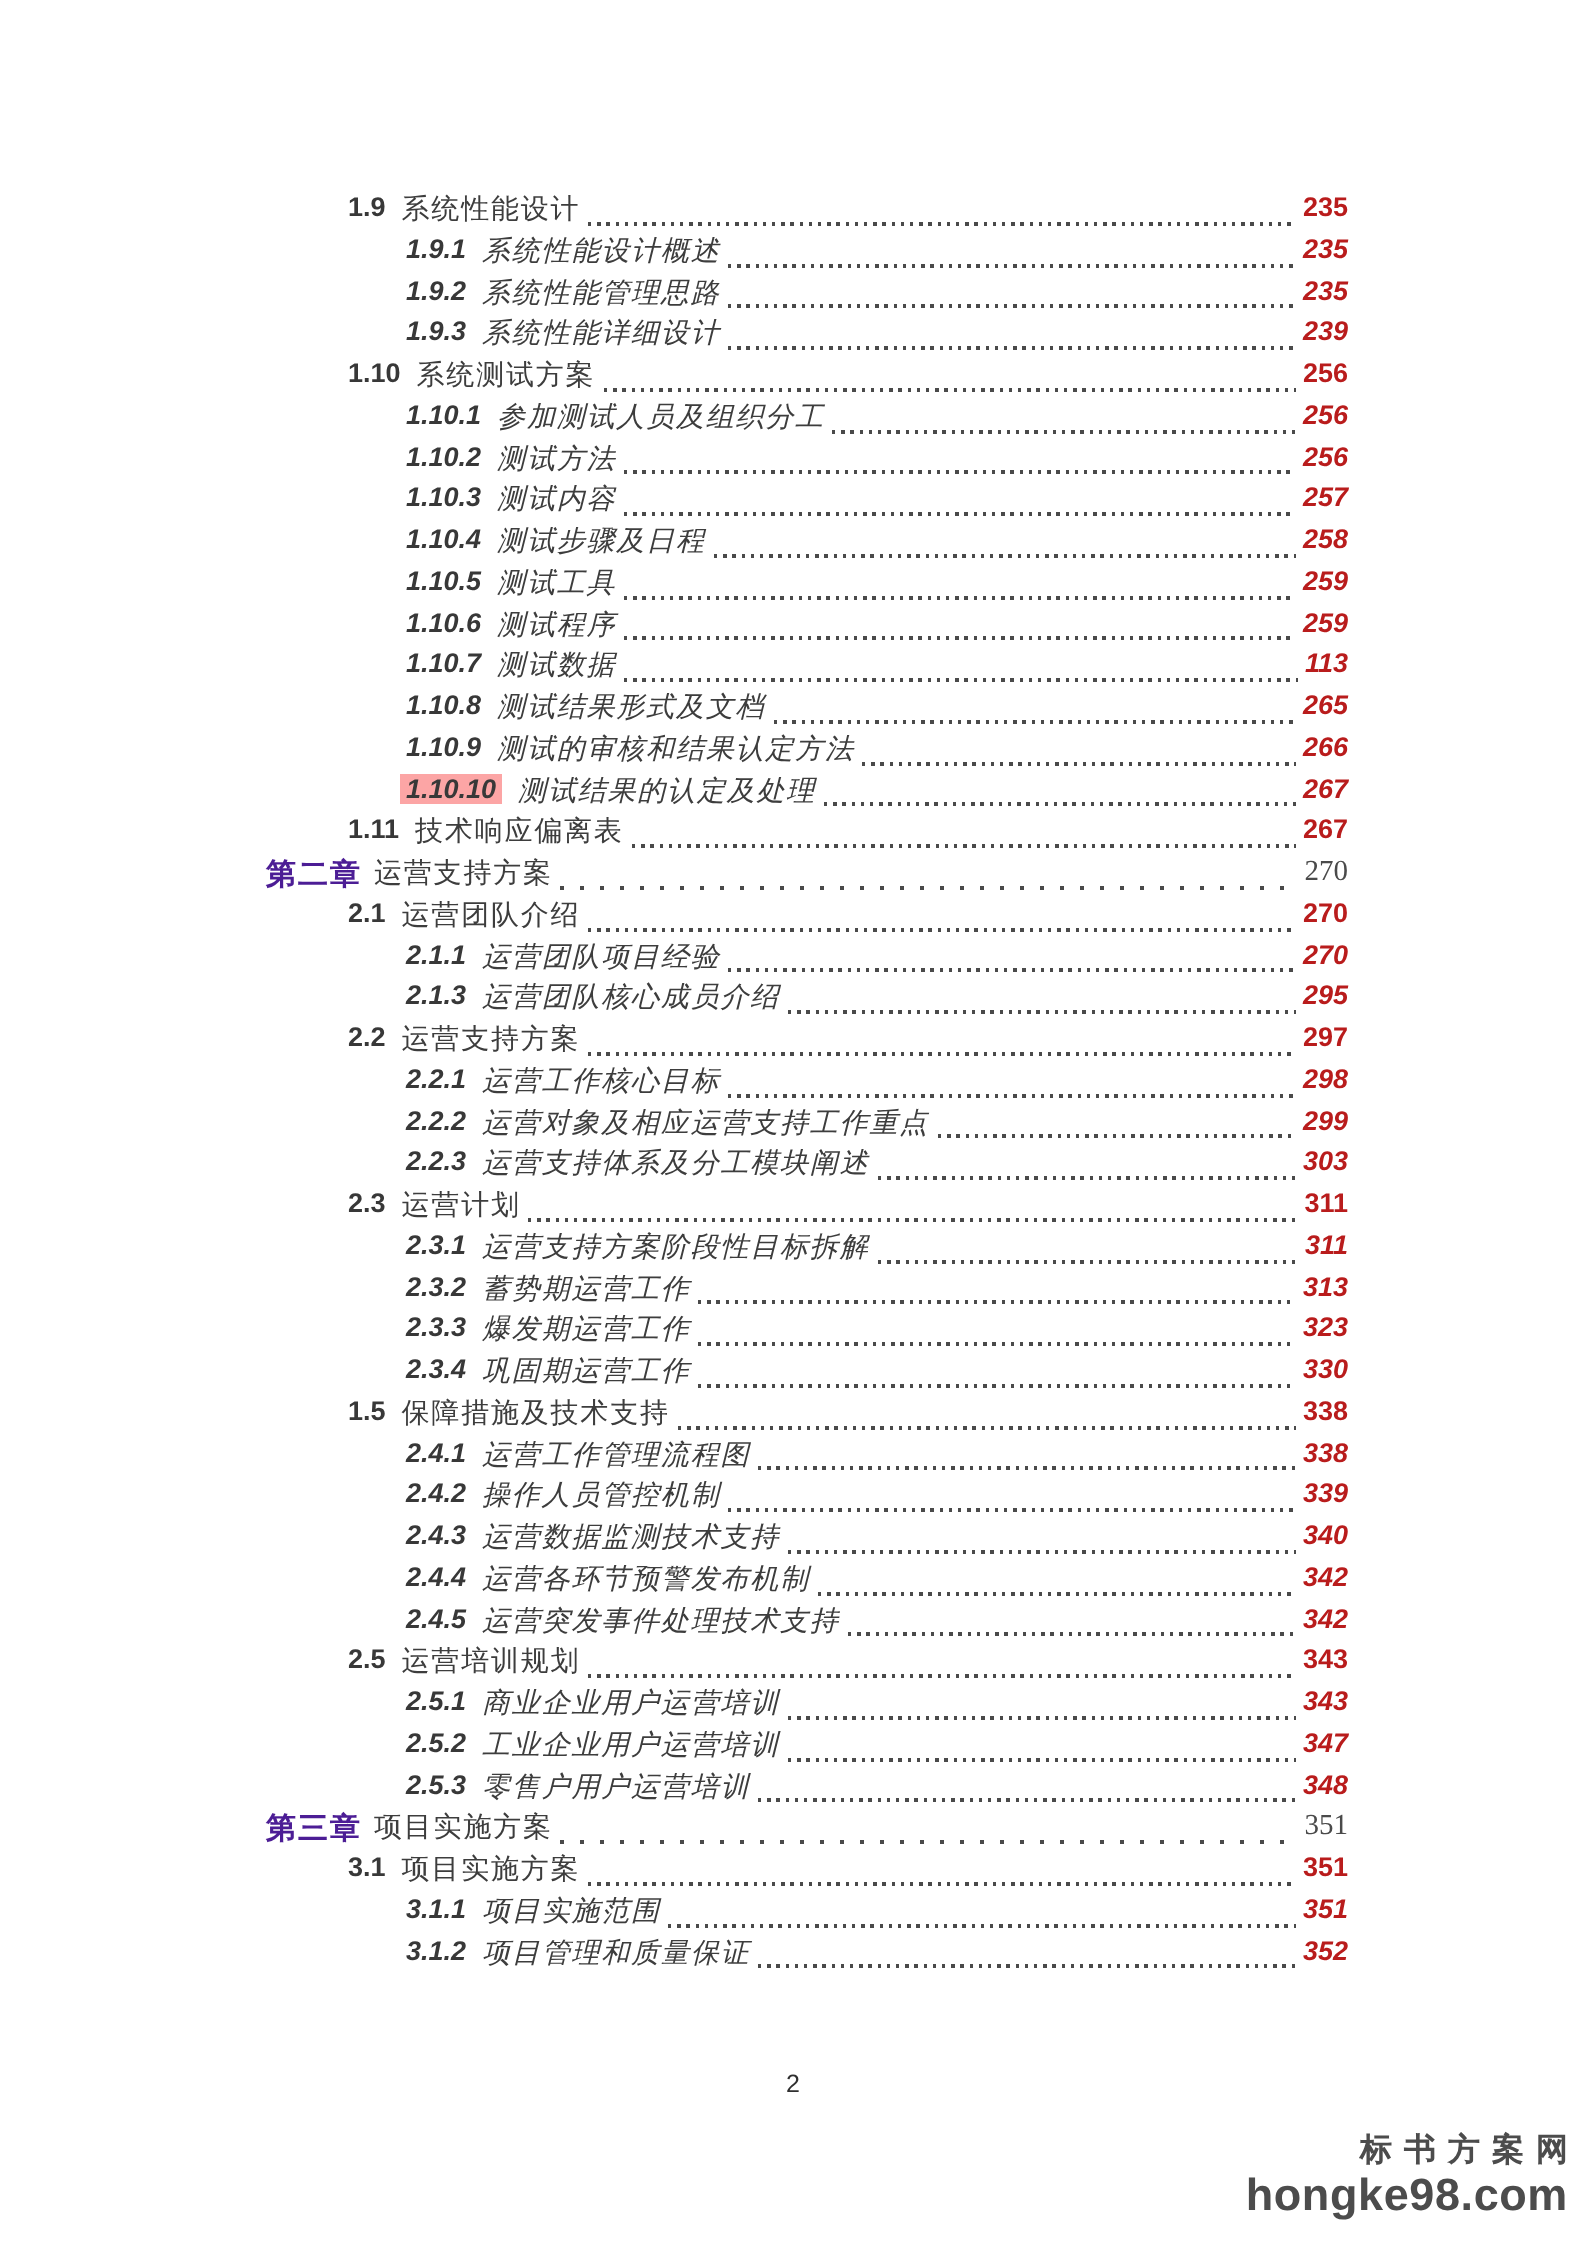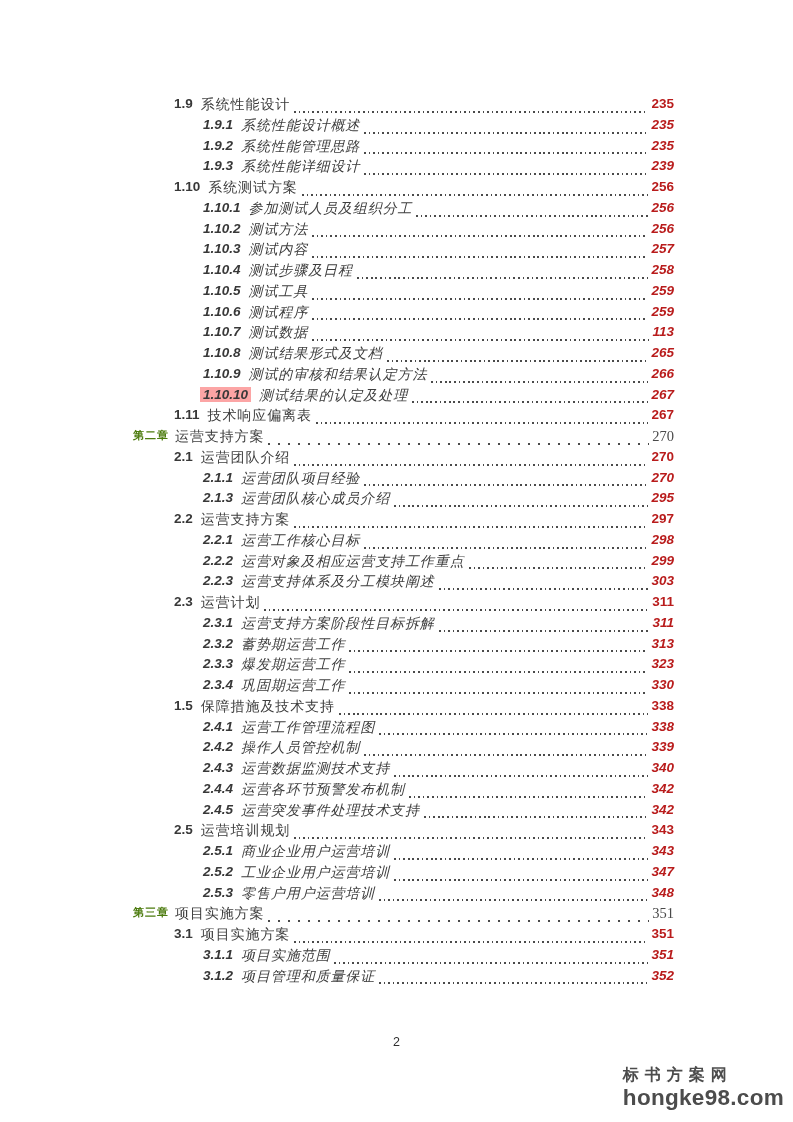--- a/index.html
+++ b/index.html
@@ -60,22 +60,22 @@
     font-size: 13.5px;
     color: #b91c1c;
   }
   
   .toc-row.lvl2 { padding-left: 41px; }
   .toc-row.lvl3 { padding-left: 70px; font-style: italic; }
   
   .toc-row.lvl1 .num {
     font-family: inherit;
     font-weight: 700;
-    font-size: 11px;
-    color: #4d7c0f;
+    font-size: 15px;
+    color: #4c1d95;
     letter-spacing: 1px;
     margin-right: 6px;
   }
   .toc-row.lvl1 .dots {
     background-image: repeating-linear-gradient(
       to right, #4a4a4a 0 1.8px, transparent 1.8px 10px);
     margin-bottom: 4px;
   }
   .toc-row.lvl1 .pg {
     font-family: "Liberation Serif", "DejaVu Serif", serif;
@@ -94,21 +94,21 @@
     font-size: 12.5px;
     color: #2f2f2f;
     font-family: "Liberation Sans", sans-serif;
   }
 
   
   .watermark {
     position: absolute;
     top: 1066px;
     right: 9px;
-    text-align: left;
+    text-align: right;
     color: #4c4c4c;
     font-weight: 700;
     line-height: 1.1;
     margin-left: 44px;
   }
   .wm-name {
     font-size: 16px;
     letter-spacing: 6px;
     margin-right: -6px; 
   }

